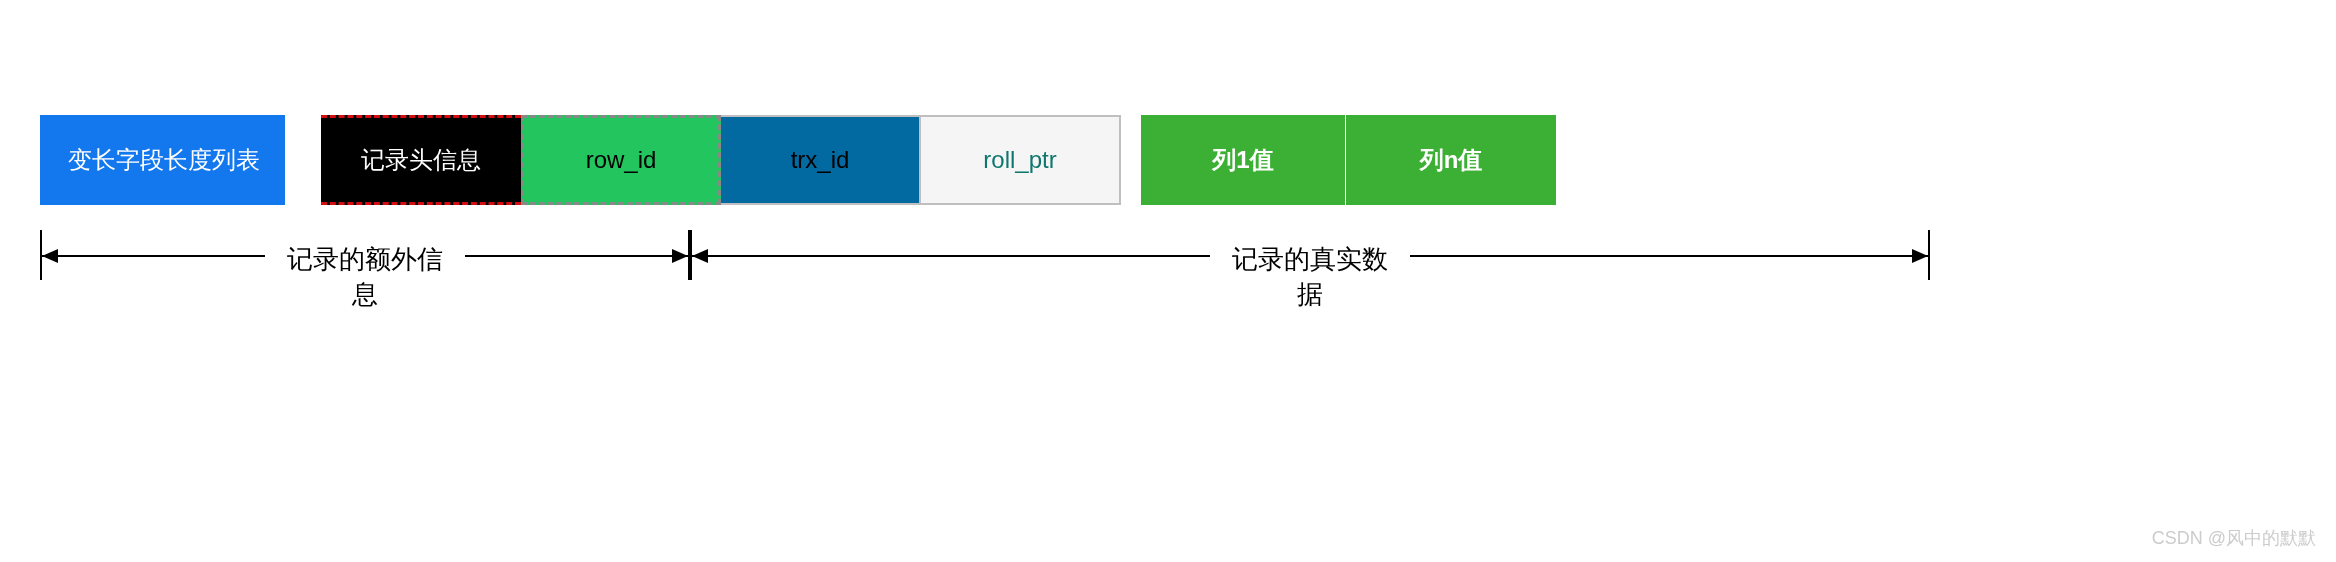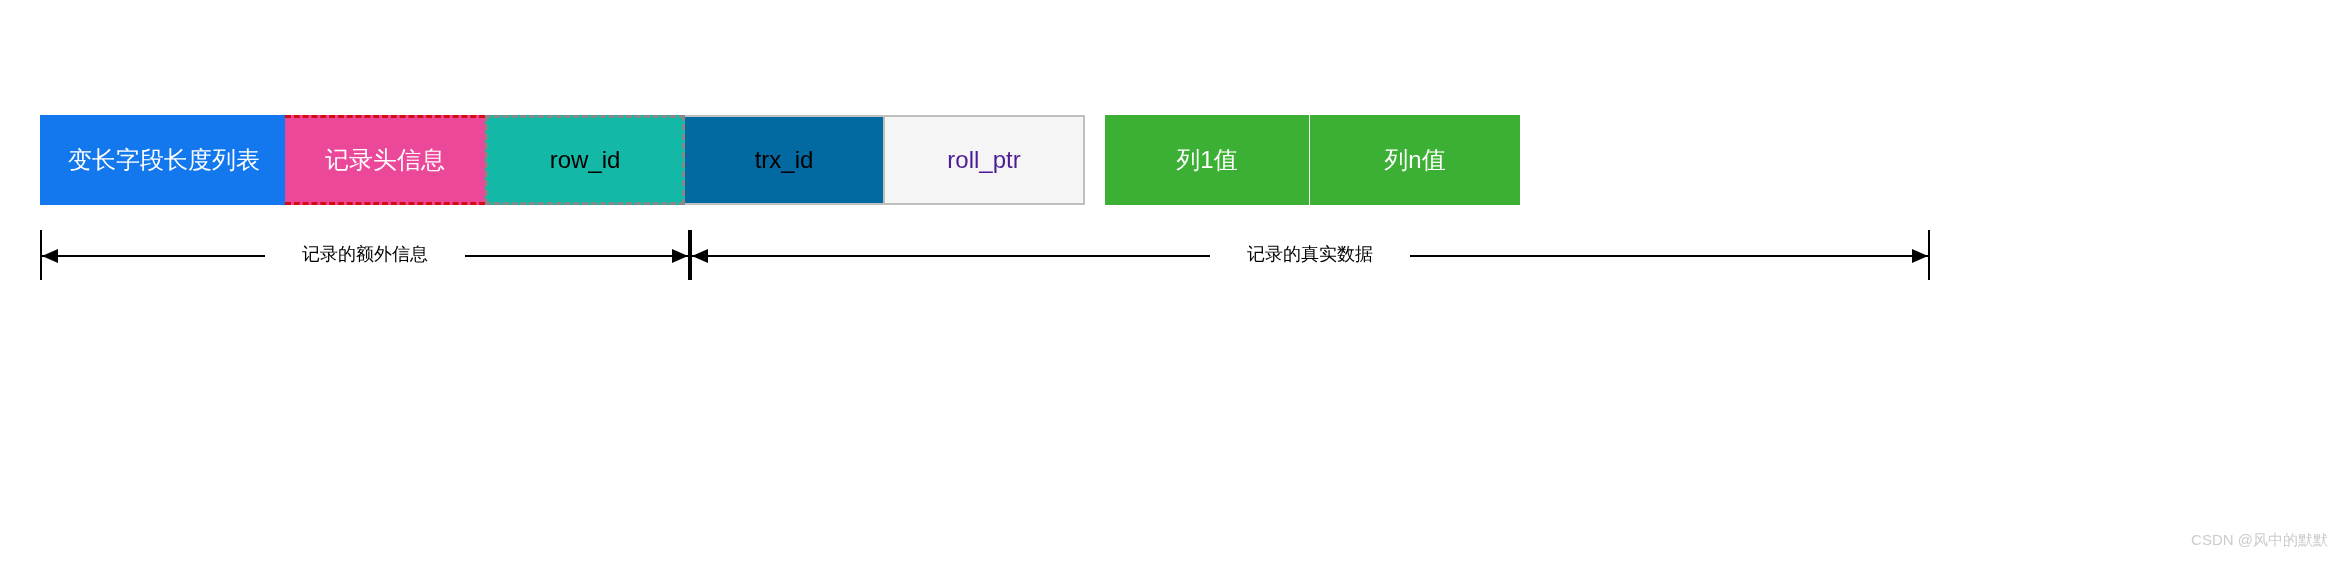--- a/index.html
+++ b/index.html
@@ -38,51 +38,53 @@
     }
     .cell-null {
       width: 205px;
       background: #7700f4;
       color: #ffffff;
       border-top: 3px dashed #7700f4;
       border-bottom: 3px dashed #7700f4;
     }
     .cell-header {
       width: 200px;
-      background: #ec4899;
+      background: #000000;
       color: #ffffff;
       border-top: 3px dashed #d50c12;
       border-bottom: 3px dashed #d50c12;
+      margin-left: 36px;
     }
     
     .cell-rowid {
       width: 200px;
-      background: #14b8a6;
+      background: #22c55e;
       color: #000000;
       border: 3px dashed #888888;
     }
     .cell-trxid {
       width: 200px;
       background: #0369a1;
       color: #000000;
       border: 2px solid #bfbfbf;
       border-left: none;
     }
     .cell-rollptr {
       width: 200px;
       background: #f5f5f5;
-      color: #4c1d95;
+      color: #0f766e;
       border: 2px solid #bfbfbf;
       border-left: none;
     }
     
     .cell-col {
       background: #3cb034;
       color: #ffffff;
       border-right: 1px solid #ffffff;
+      font-weight: bold;
     }
     .cell-col1 { width: 205px; }
     .cell-col2 { width: 205px; }
     .cell-coln { width: 210px; border-right: none; }
     .gap {
       width: 20px;
       height: 90px;
     }
 
     .bracket-row {
@@ -116,31 +118,31 @@
       width: 0;
       height: 0;
       border-top: 7px solid transparent;
       border-bottom: 7px solid transparent;
     }
     .arrow-left { border-right: 16px solid #000000; }
     .arrow-right { border-left: 16px solid #000000; }
     .bracket-label {
       position: absolute;
       top: 12px;
-      font-size: 18px;
+      font-size: 26px;
       color: #000000;
       background: #ffffff;
       padding: 0 12px;
       text-align: center;
     }
     .watermark {
       position: absolute;
-      right: 8px;
+      right: 20px;
       bottom: 12px;
-      font-size: 15px;
+      font-size: 18px;
       color: #cccccc;
     }
   </style>
 </head>
 <body>
 
 <div class="diagram-container">
   <div class="cell cell-varlen">变长字段长度列表</div>
   <div class="cell cell-header">记录头信息</div>
   <div class="cell cell-rowid">row_id</div>

